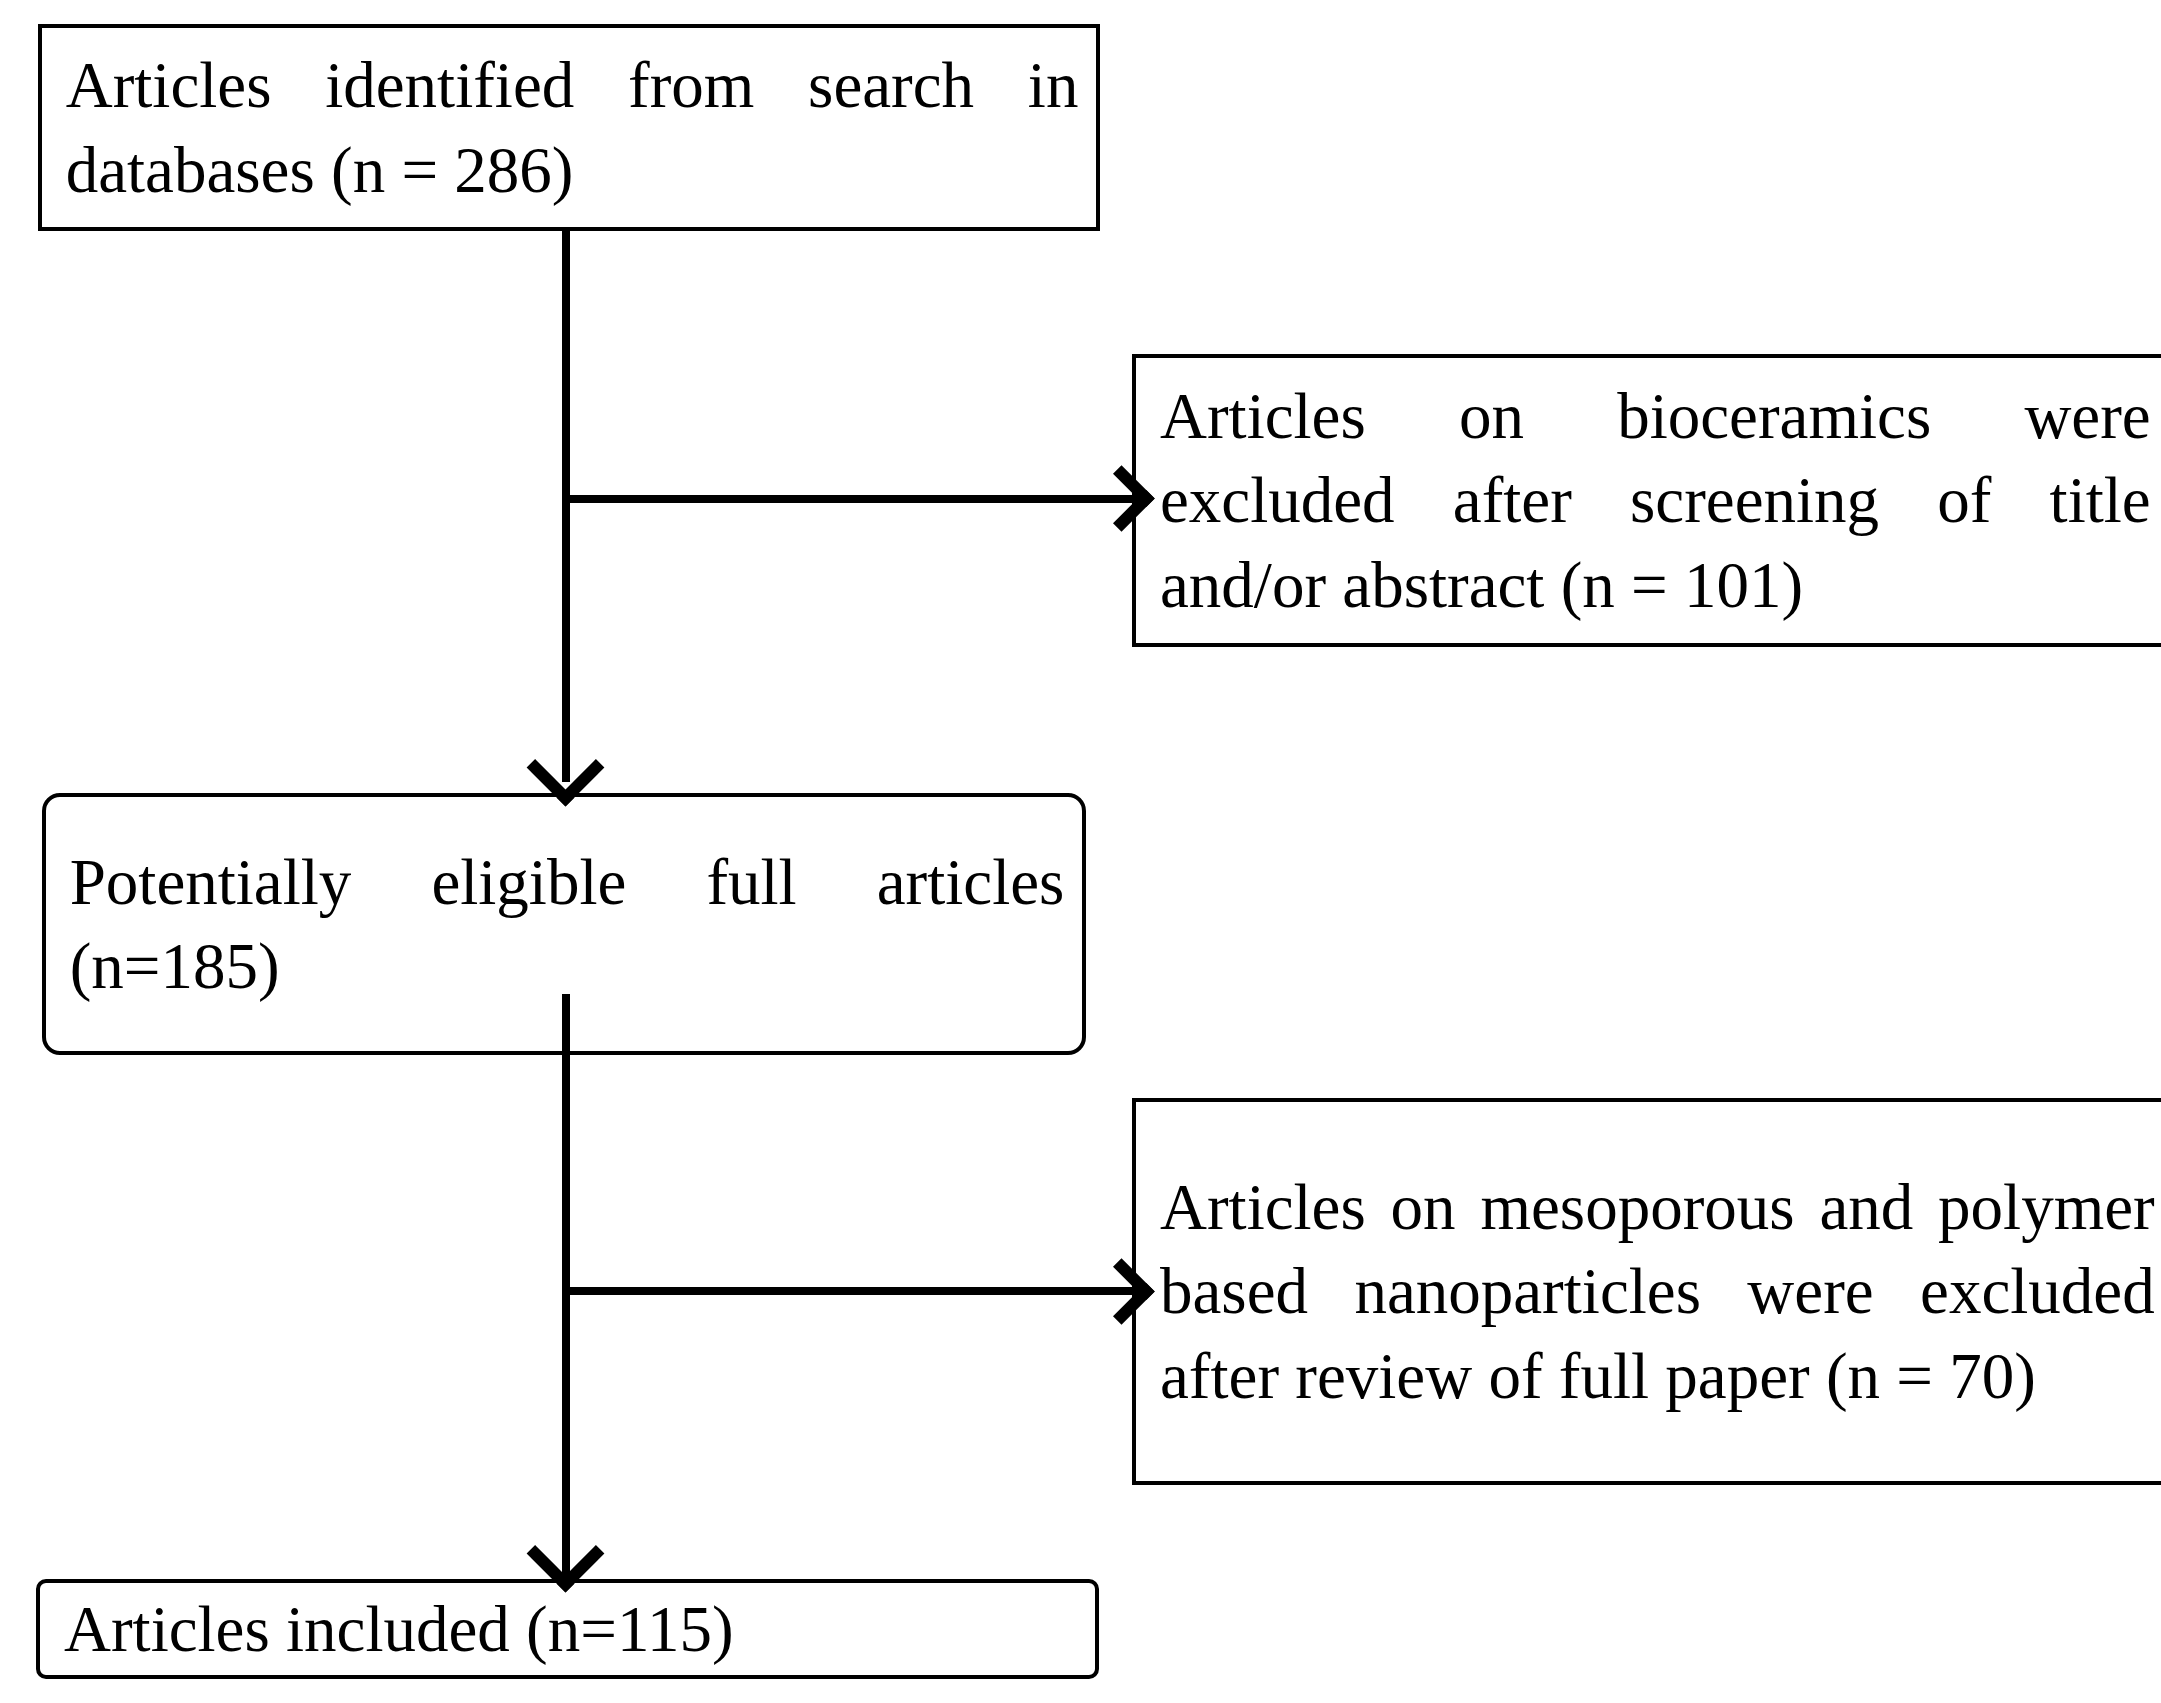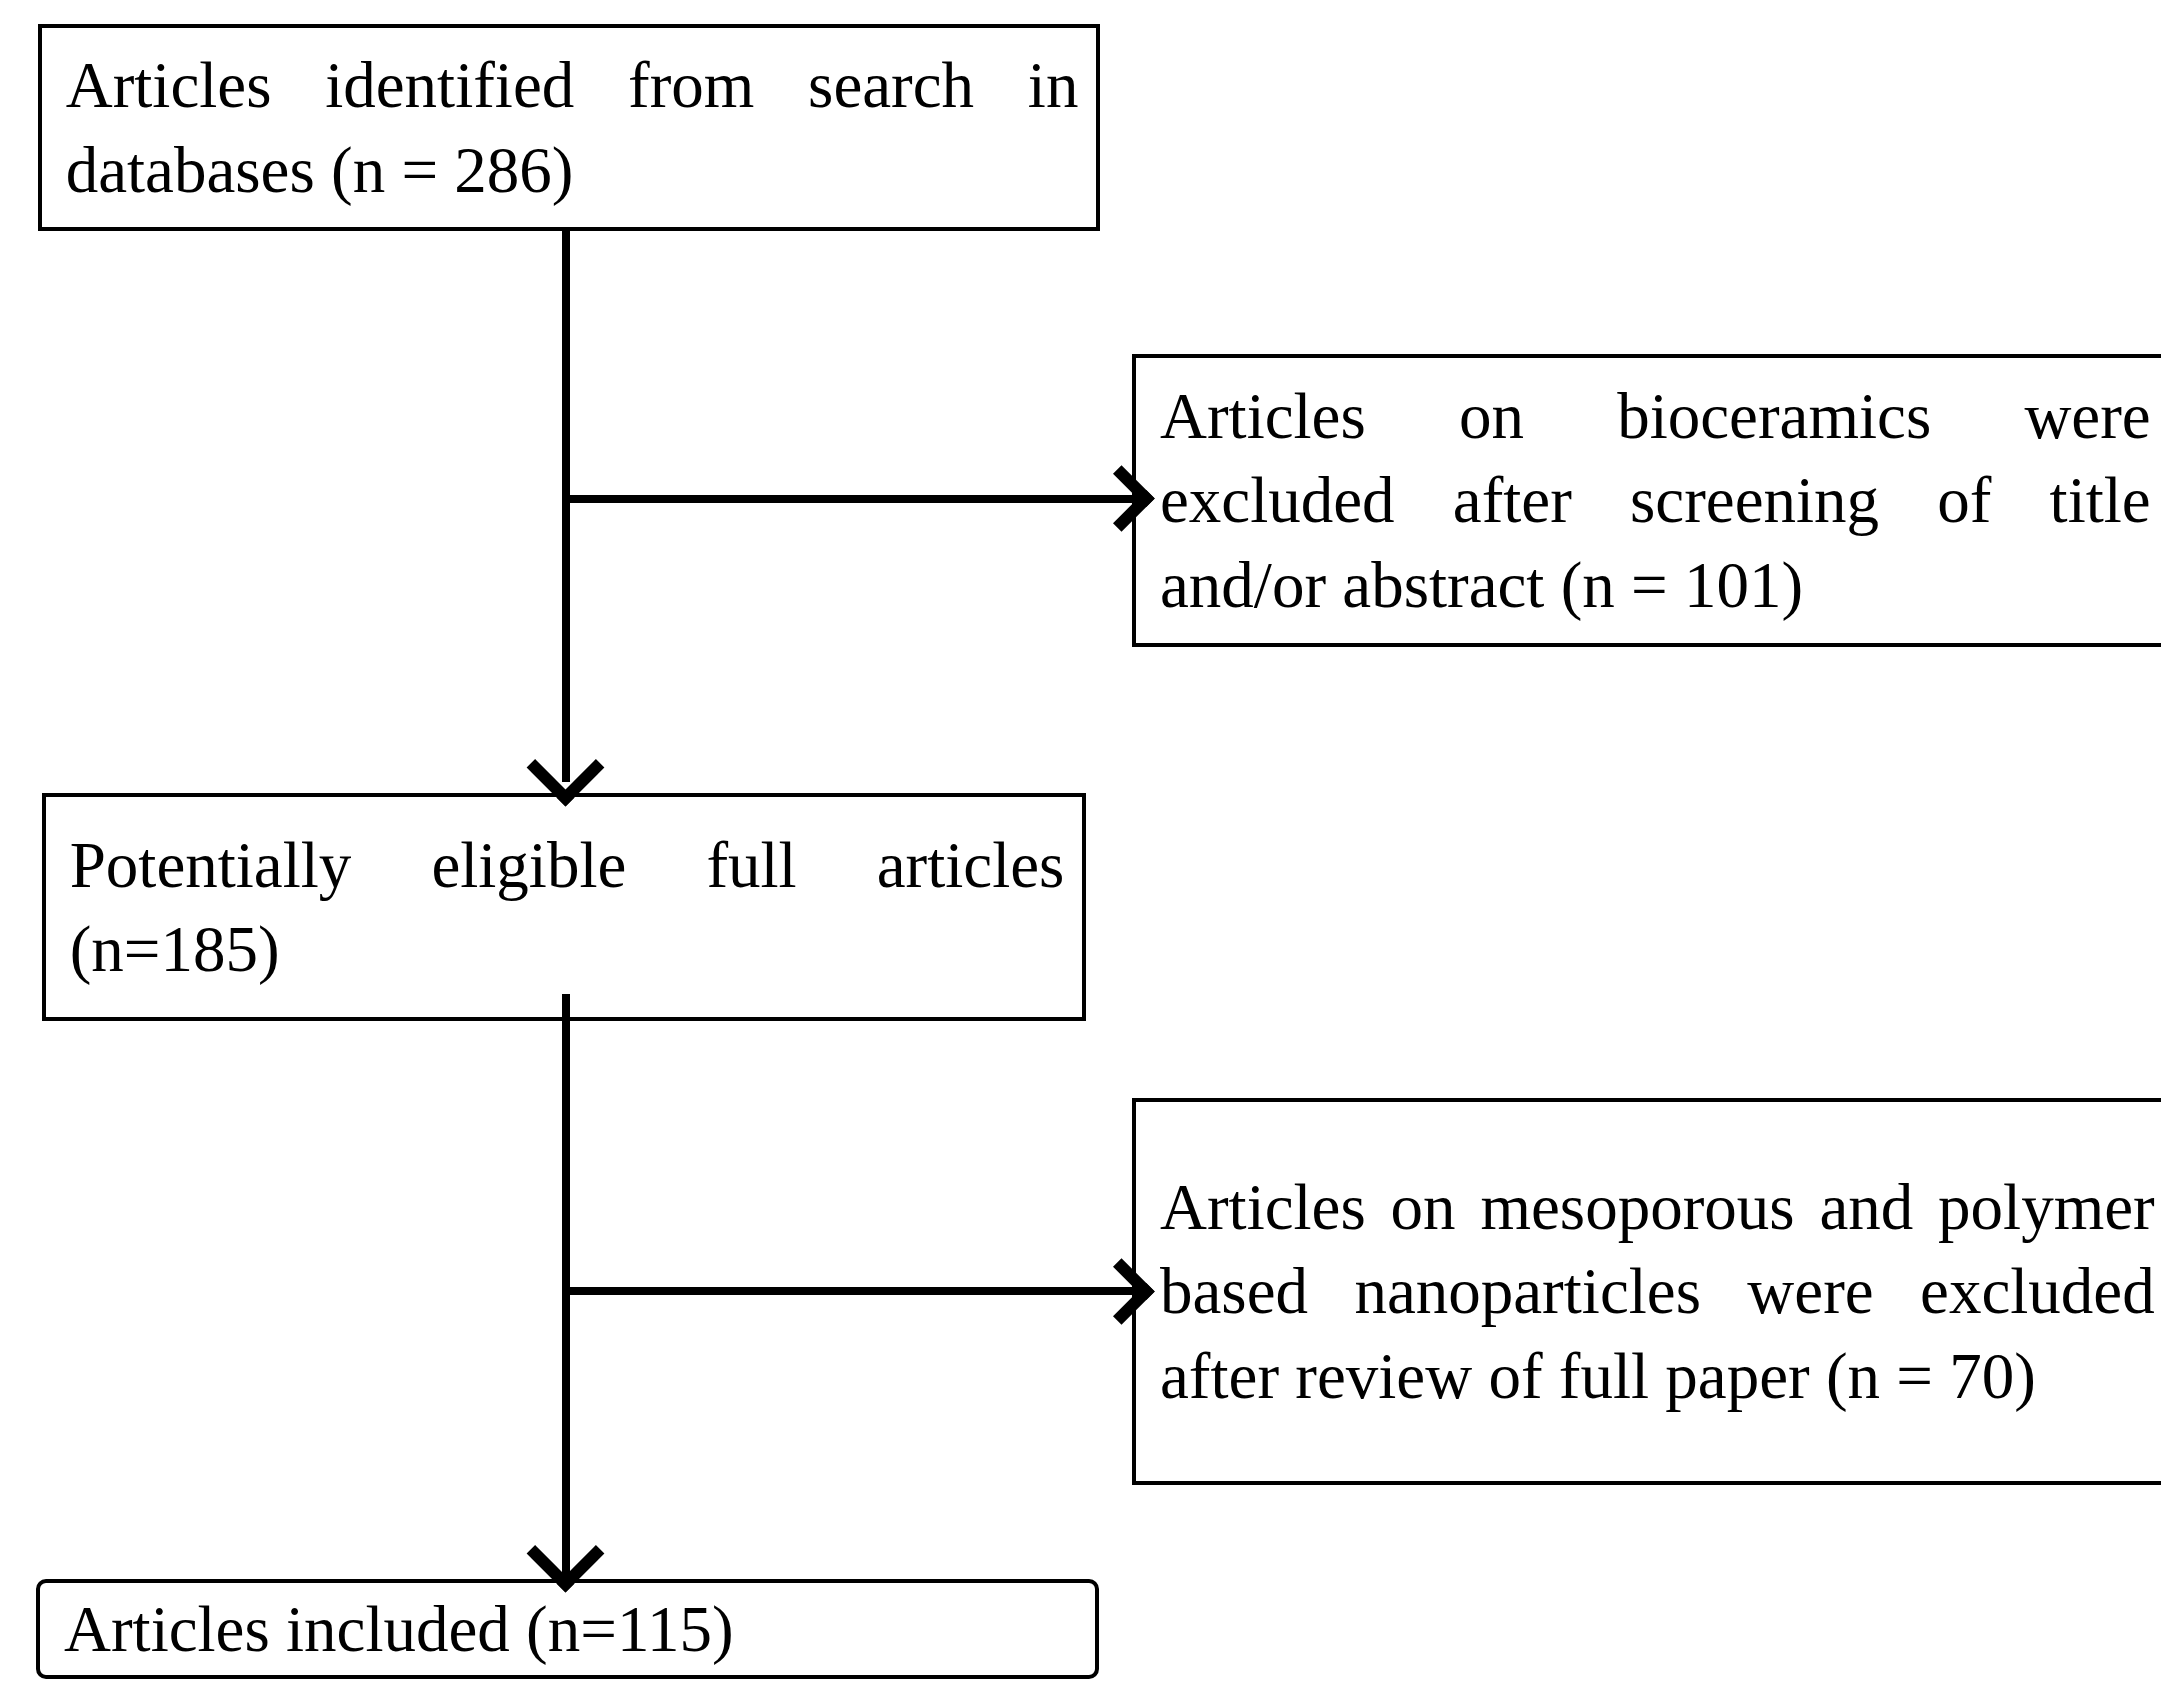--- a/index.html
+++ b/index.html
@@ -44,21 +44,21 @@
     text-align: justify;
     text-align-last: left;
     -moz-text-align-last: left;
     hyphens: none;
     word-spacing: 0px;
   }
 
   
   #box-identified   { left: 8.7px;   top: 24px;   width: 1062px; height: 207px; }
   #box-excluded-1   { left: 1103px; top: 354px;  width: 1040px; height: 293px; }
-  #box-eligible     { left: 12.7px;   top: 793px; width: 1044px; height: 228px; }
+  #box-eligible     { left: 12.7px;   top: 793px; width: 1044px; height: 262px; border-radius: 18px; }
   #box-excluded-2   { left: 1103px; top: 1098px; width: 1044px; height: 387px; }
   #box-included     { left: 7px;   top: 1579px; width: 1063px; height: 100px; border-radius: 10px; }
 
   
   #box-excluded-1 .txt,
   #box-excluded-2 .txt,
   #box-eligible   .txt { text-align: justify; }
 
   
   .vline {

